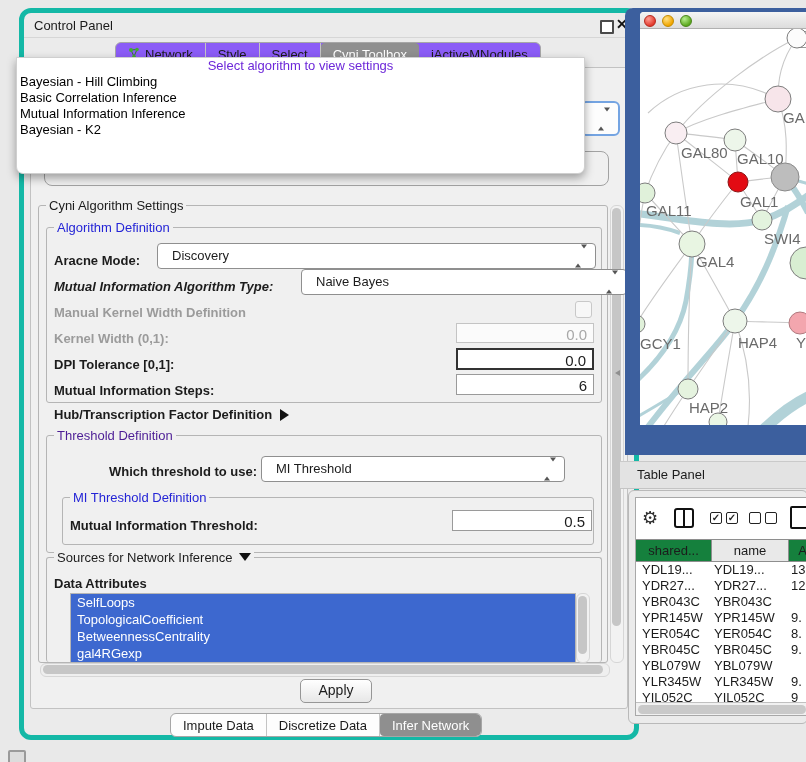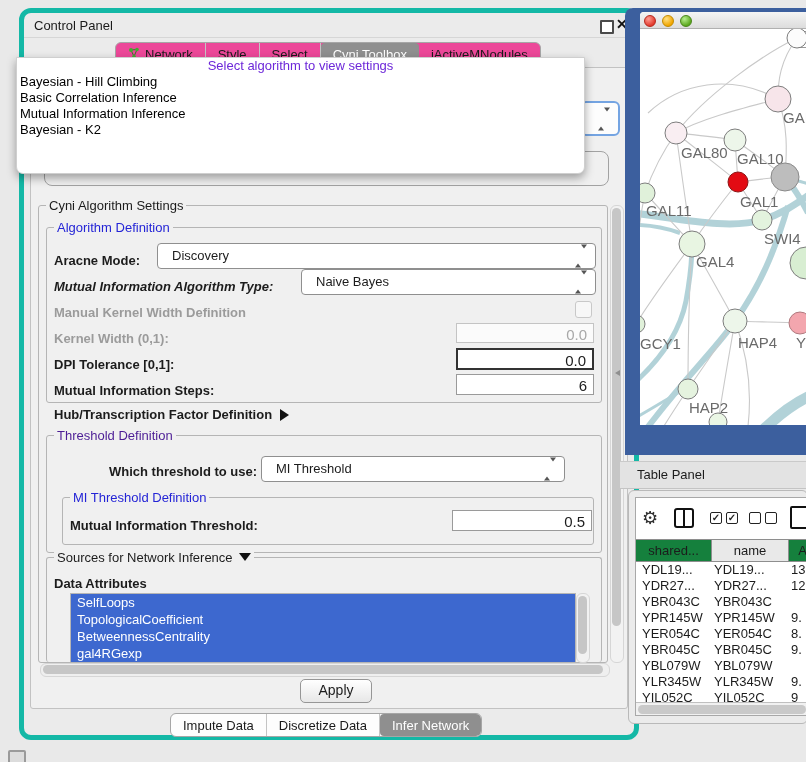--- a/index.html
+++ b/index.html
@@ -7,21 +7,21 @@
   .app{position:relative;width:806px;height:762px;overflow:hidden;background:#e9e9e9;font-size:13px;color:#1c1c1c;}
   .abs{position:absolute;}
 
   
   .control-panel{left:19px;top:8px;width:610px;height:722px;background:#ebebeb;border:5px solid #14b8a6;border-radius:12px;}
   .cp-titlebar{left:0;top:0;width:100%;height:24px;border-bottom:1px solid #d6d6d6;}
   .cp-title{left:10px;top:5px;font-size:13px;color:#1a1a1a;}
   .float-btn{left:576px;top:7px;width:10px;height:10px;border:2px solid #4a4a4a;border-radius:1px;background:#fff;}
   .close-btn{left:592px;top:3px;font-size:14px;font-weight:700;color:#111;}
 
-  .tab-pill{left:91px;top:29px;height:22px;display:flex;background:#ec4899;border:1px solid #a6a6a6;border-radius:6px;overflow:hidden;}
+  .tab-pill{left:91px;top:29px;height:22px;display:flex;background:#8b5cf6;border:1px solid #a6a6a6;border-radius:6px;overflow:hidden;}
   .tab{display:flex;align-items:center;justify-content:center;padding:0 12px;font-size:13px;color:#1a1a1a;border-right:1px solid #c4c4c4;white-space:nowrap;}
   .tab:last-child{border-right:none;}
   .tab.selected{background:#8f8f8f;color:#fff;border-right:none;border-radius:4px;}
   .tab .net-icon{margin-right:5px;display:inline-block;}
 
   .content-panel{left:6px;top:54px;width:596px;height:640px;background:#f0f0f0;border:1px solid #c2c2c2;border-radius:3px;}
 
   
   .frag-combo{left:556px;top:88px;width:36px;height:31px;border:2px solid #74a4e2;border-radius:6px;background:#fdfdfd;}
   .frag-box{left:20px;top:138px;width:563px;height:33px;border:1px solid #a2a2a2;border-radius:8px;}
@@ -163,21 +163,21 @@
     <div class="abs fieldset" style="left:22px;top:214px;width:554px;height:174px;"></div>
     <span class="legend blue" style="left:30px;top:207px;">Algorithm Definition</span>
 
     <span class="lbl" style="left:30px;top:240px;">Aracne Mode:</span>
     <div class="combo" style="left:133px;top:230px;width:437px;height:24px;">
       <span class="val">Discovery</span>
       <span class="stepper"><span class="up"></span><span class="dn"></span></span>
     </div>
 
     <span class="lbl" style="left:30px;top:266px;font-style:italic;">Mutual Information Algorithm Type:</span>
-    <div class="combo" style="left:277px;top:256px;width:293px;height:24px;">
+    <div class="combo" style="left:277px;top:256px;width:293px;height:24px;padding-left:31px;">
       <span class="val">Naive Bayes</span>
       <span class="stepper"><span class="up"></span><span class="dn"></span></span>
     </div>
 
     <span class="lbl gray" style="left:30px;top:292px;">Manual Kernel Width Definition</span>
     <div class="checkbox" style="left:551px;top:288px;"></div>
 
     <span class="lbl gray" style="left:30px;top:318px;">Kernel Width (0,1):</span>
     <div class="tfield disabled" style="left:432px;top:310px;width:138px;height:20px;">0.0</div>
 

